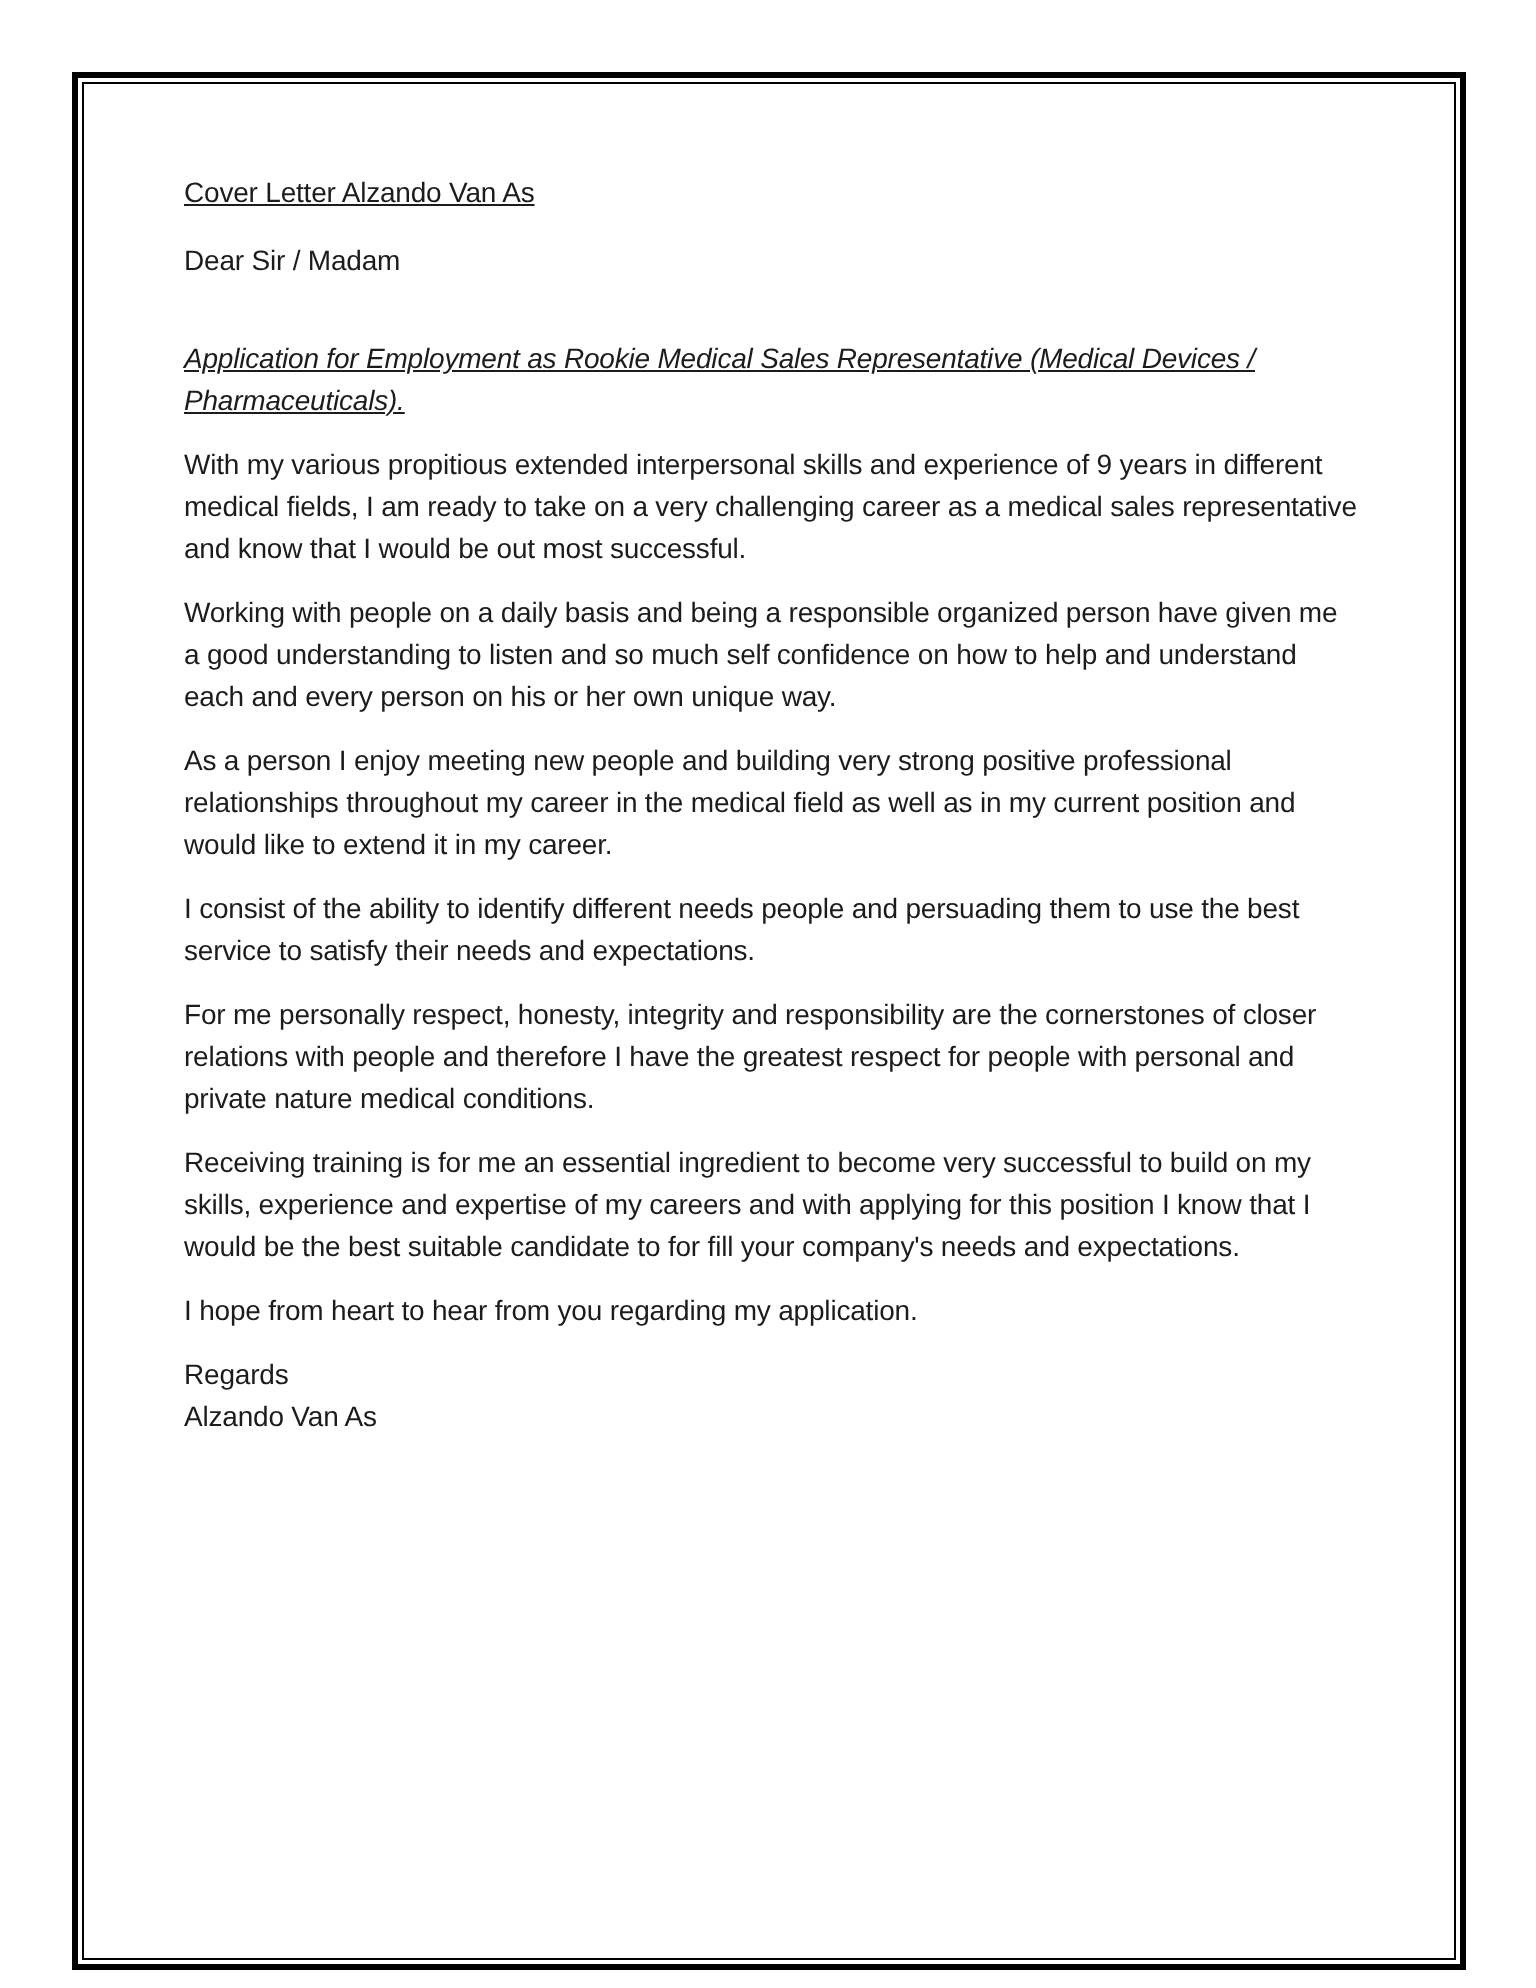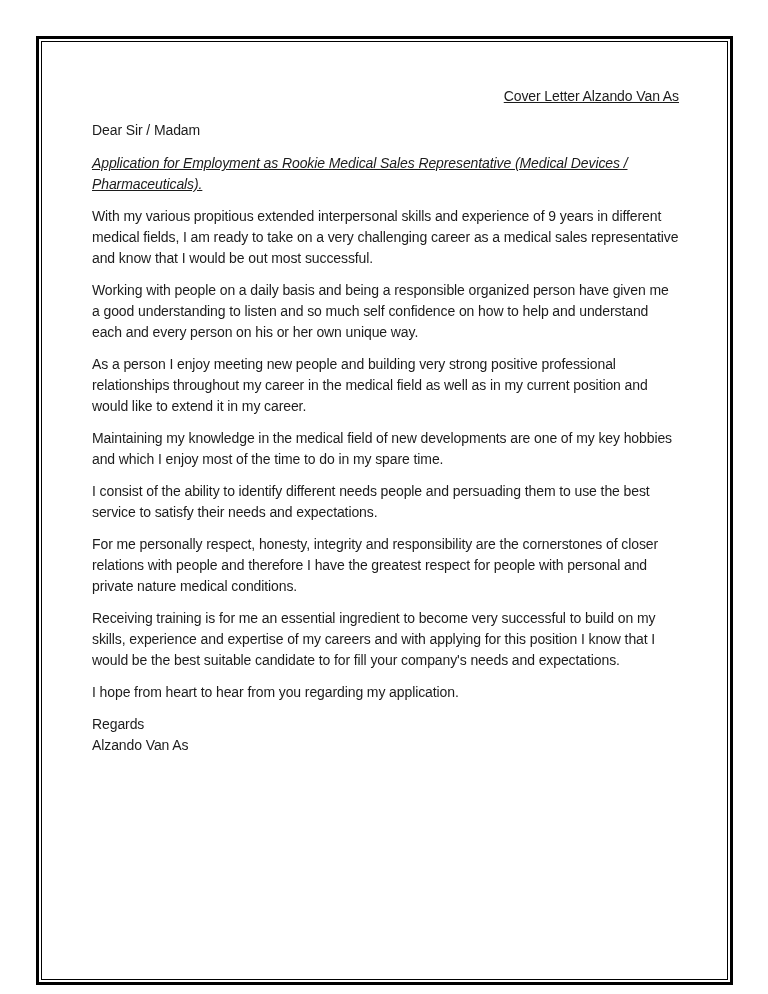--- a/index.html
+++ b/index.html
@@ -30,52 +30,51 @@
   .content {
     padding: 44px 48px 0 50px;
     font-size: 14px;
     line-height: 21px;
     letter-spacing: -0.1px;
     text-align: left;
   }
   .title {
     font-size: 14px;
     font-weight: normal;
-    text-align: right;
+    text-align: left;
     text-decoration: underline;
     margin: 0 0 13px 0;
   }
   p {
     margin: 0 0 11px 0;
   }
   .subject {
     text-decoration: underline;
     font-style: italic;
   }
-  .salutation { margin-bottom: 12px; }
+  .salutation { margin-bottom: 28px; }
   .closing { margin-bottom: 0; }
 </style>
 </head>
 <body>
 
 <div class="page">
   <div class="border-outer">
     <div class="border-inner">
       <div class="content">
 
         <h1 class="title">Cover Letter Alzando Van As</h1>
 
         <p class="salutation">Dear Sir / Madam</p>
 
         <p class="subject">Application for Employment as Rookie Medical Sales Representative (Medical Devices / Pharmaceuticals).</p>
 
         <p class="para">With my various propitious extended interpersonal skills and experience of 9 years in different medical fields, I am ready to take on a very challenging career as a medical sales representative and know that I would be out most successful.</p>
         <p class="para">Working with people on a daily basis and being a responsible organized person have given me a good understanding to listen and so much self confidence on how to help and understand each and every person on his or her own unique way.</p>
         <p class="para">As a person I enjoy meeting new people and building very strong positive professional relationships throughout my career in the medical field as well as in my current position and would like to extend it in my career.</p>
-        <p class="para">Maintaining my knowledge in the medical field of new developments are one of my key hobbies and which I enjoy most of the time to do in my spare time.</p>
         <p class="para">I consist of the ability to identify different needs people and persuading them to use the best service to satisfy their needs and expectations.</p>
         <p class="para">For me personally respect, honesty, integrity and responsibility are the cornerstones of closer relations with people and therefore I have the greatest respect for people with personal and private nature medical conditions.</p>
         <p class="para">Receiving training is for me an essential ingredient to become very successful to build on my skills, experience and expertise of my careers and with applying for this position I know that I would be the best suitable candidate to for fill your company's needs and expectations.</p>
         <p class="para">I hope from heart to hear from you regarding my application.</p>
 
         <p class="closing">Regards</p>
 
         <p class="signature">Alzando Van As</p>
 
       </div>

